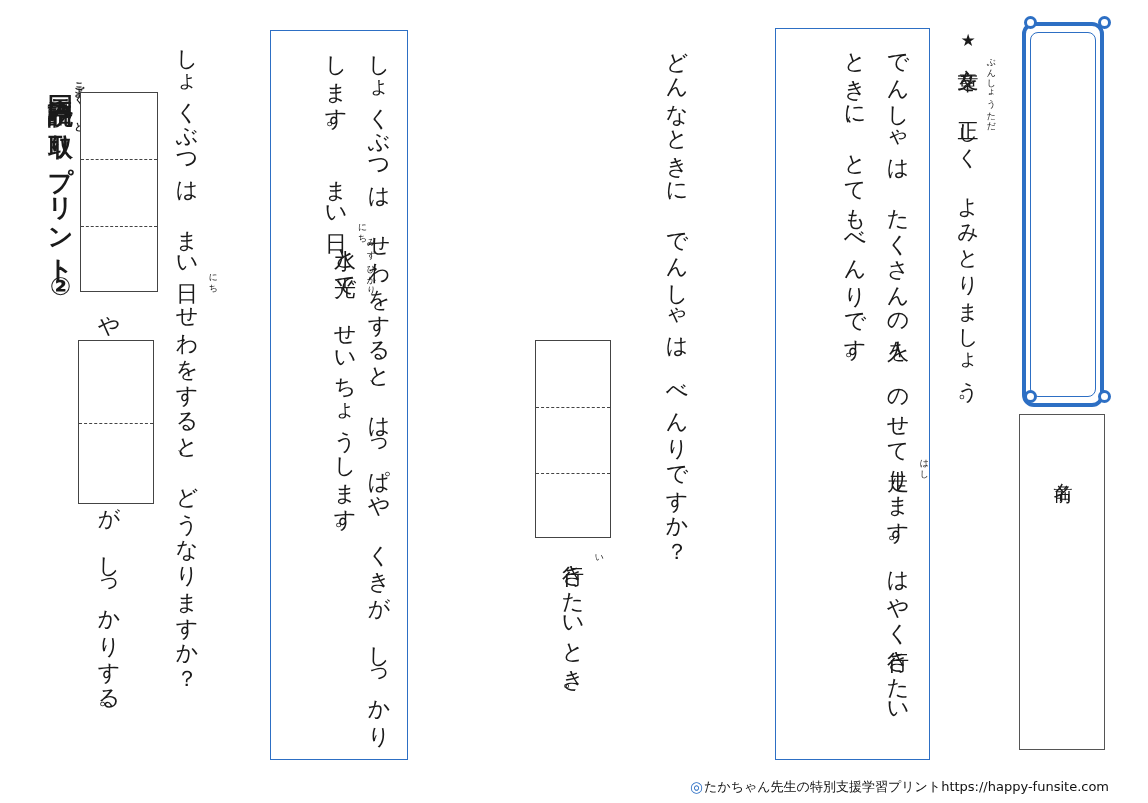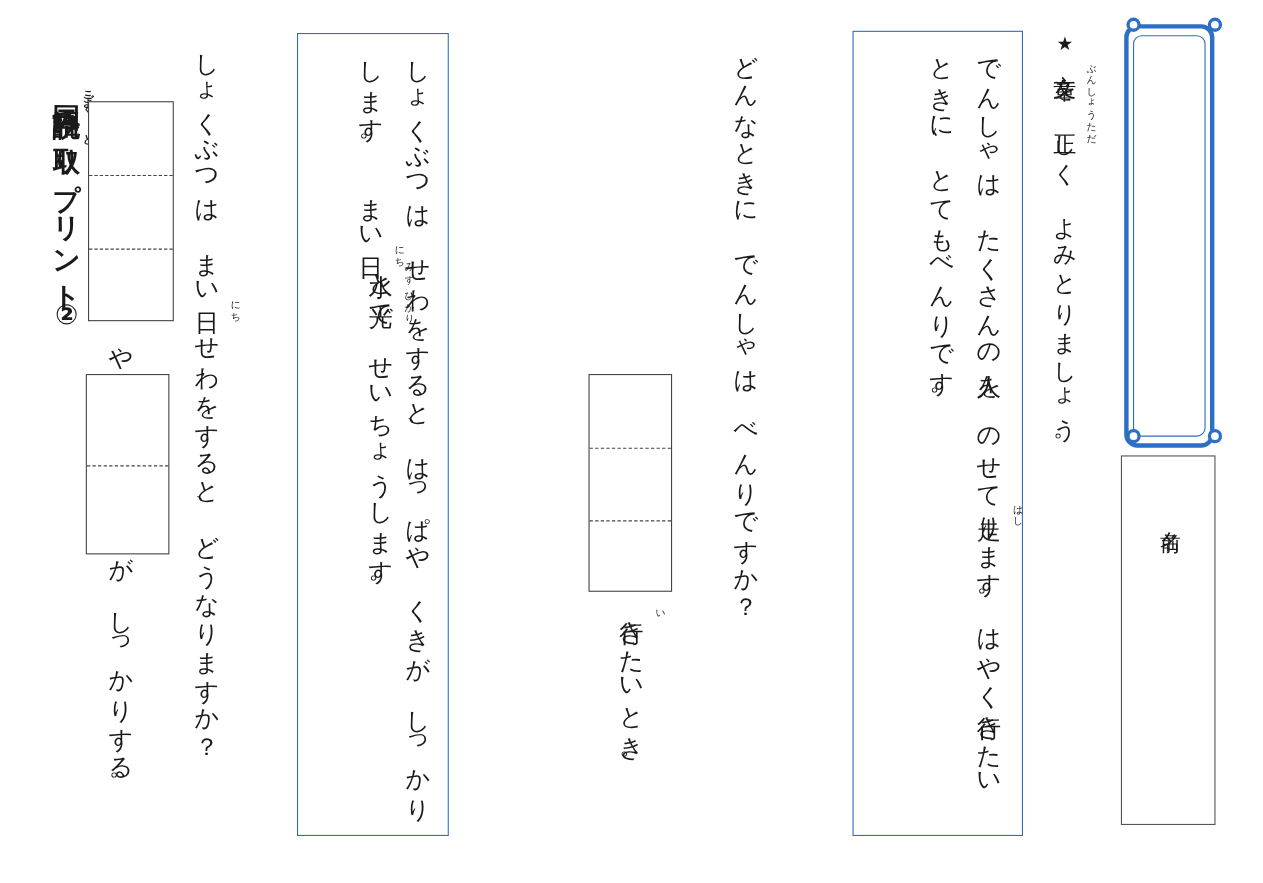--- a/index.html
+++ b/index.html
@@ -249,14 +249,15 @@
     <div class="divider d1"></div>
     <div class="divider d2"></div>
   </div>
   <div class="answer-hint a2 vt">や</div>
 
   <div class="cell-box cb2">
     <div class="divider d1"></div>
   </div>
   <div class="answer-hint a3 vt">が　しっかりする。</div>
 
+  <div class="footer"><span class="swirl">◎</span><span>たかちゃん先生の特別支援学習プリントhttps://happy-funsite.com</span></div>
 
 </div>
 
 </body></html>

